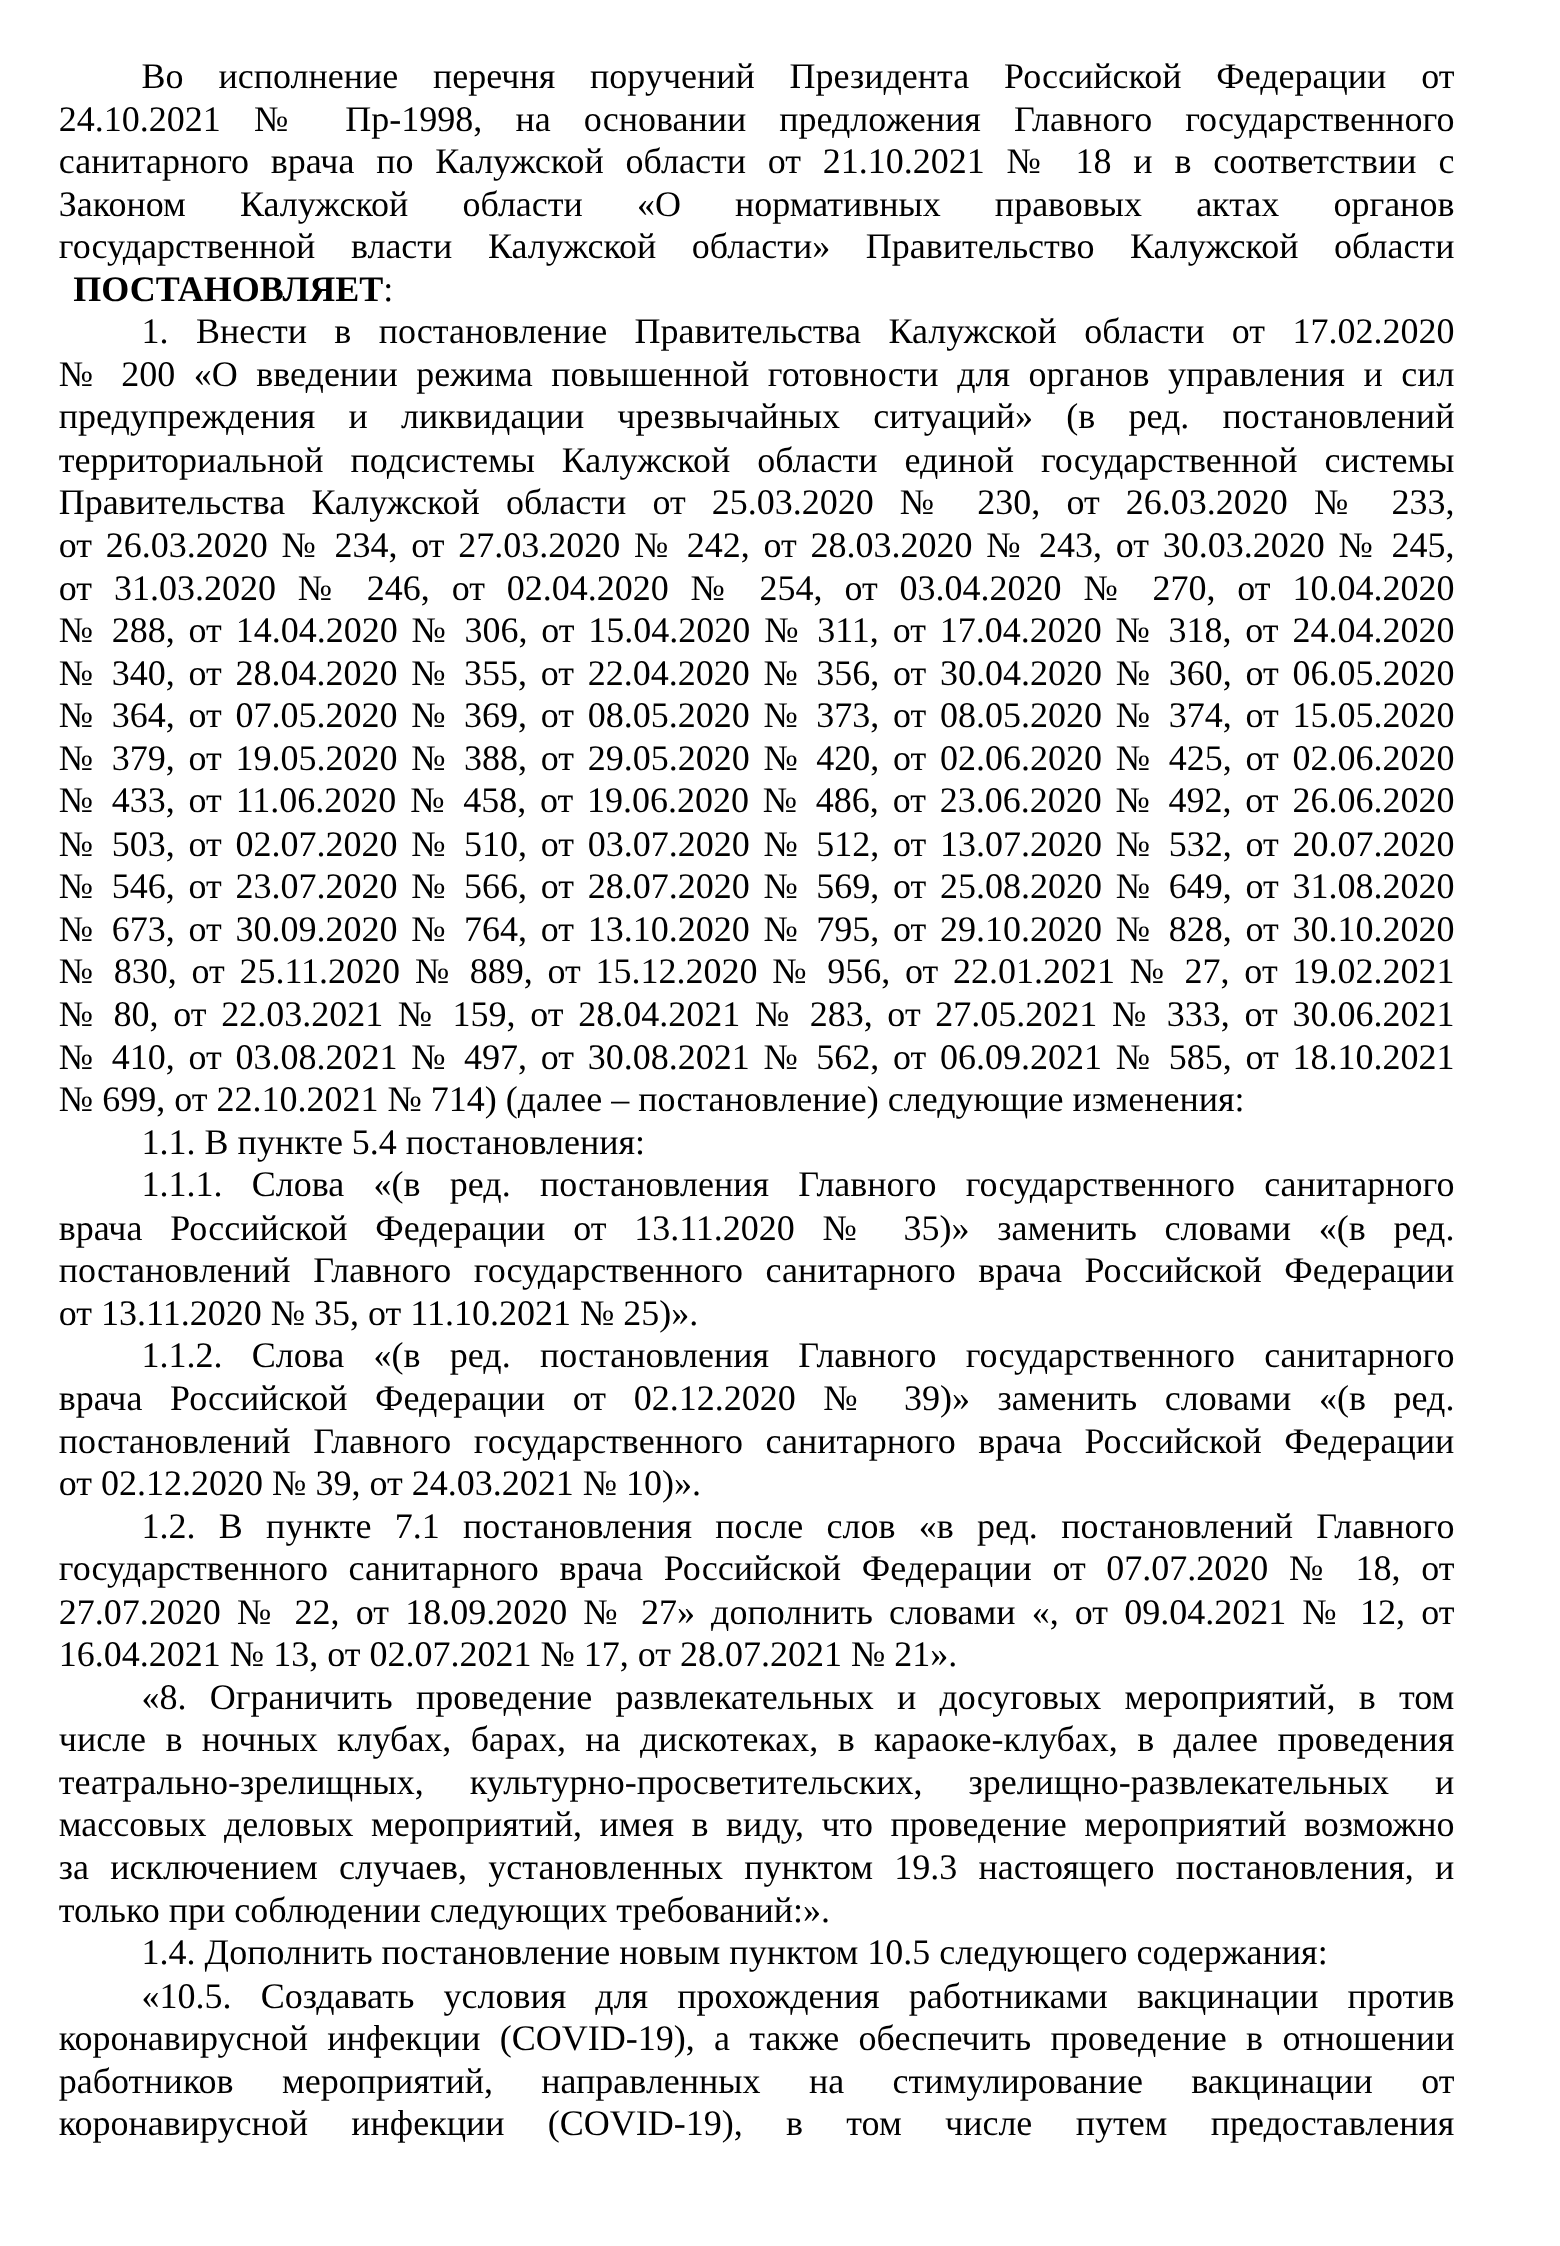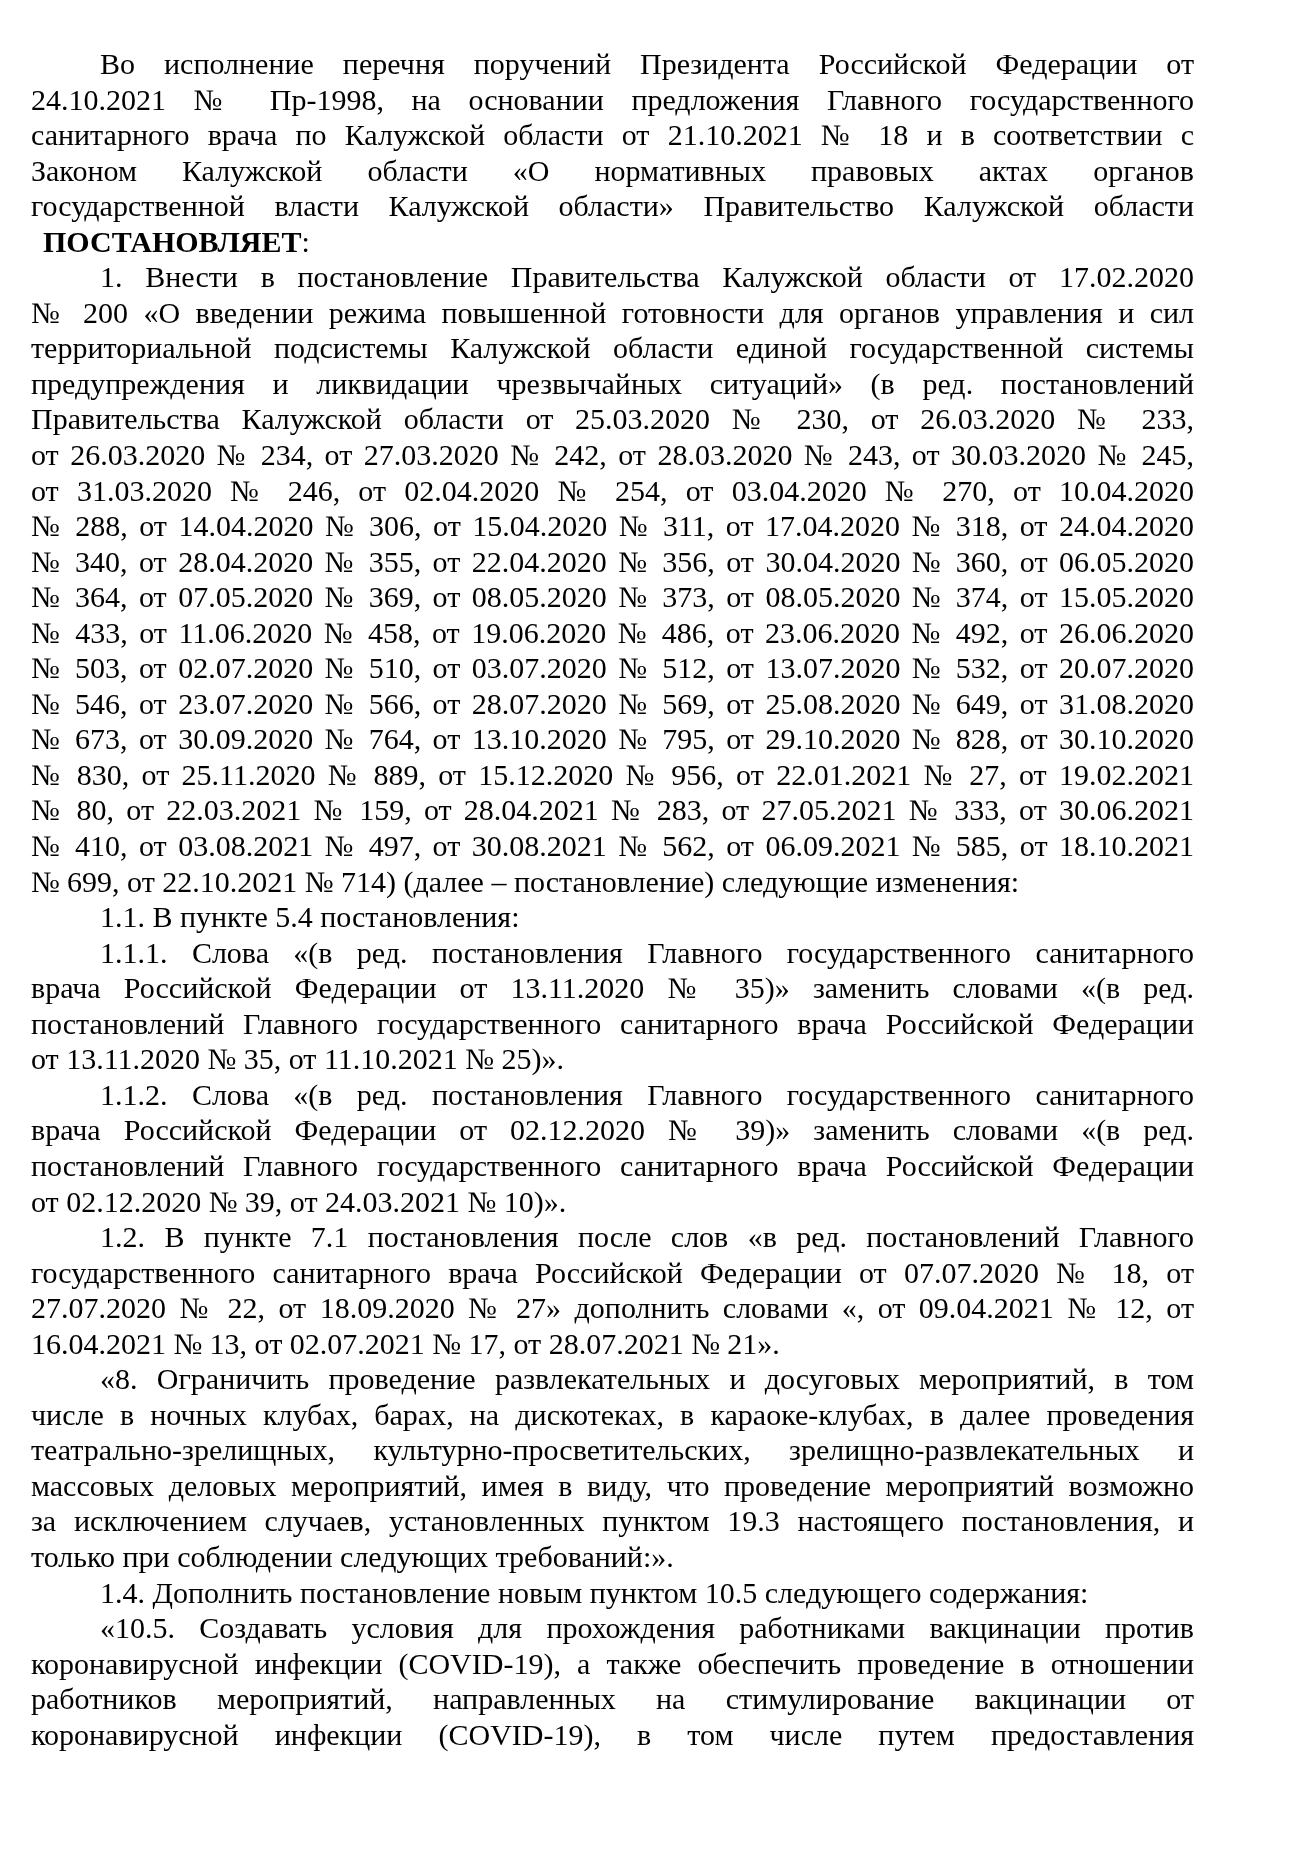--- a/index.html
+++ b/index.html
@@ -8,21 +8,21 @@
     background: #ffffff;
   }
   body {
     width: 1300px;
     height: 1872px;
     overflow: hidden;
     position: relative;
   }
   .page {
     position: absolute;
-    left: 31px;
+    left: 49px;
     top: 46px;
     width: 1163px;
     font-family: "Liberation Serif", "DejaVu Serif", serif;
     font-size: 30px;
     color: #000000;
   }
   .para {
     margin: 0;
     padding: 0;
   }
@@ -88,42 +88,45 @@
   </div>
 
   <div class="para">
     <div class="line justify indent">
         <span class="txt">1. Внести в постановление Правительства Калужской области от 17.02.2020</span>
       </div>
     <div class="line justify">
         <span class="txt">№ 200 «О введении режима повышенной готовности для органов управления и сил</span>
       </div>
     <div class="line justify">
+        <span class="txt">предупреждения и ликвидации чрезвычайных ситуаций» (в ред. постановлений</span>
+      </div>
+    <div class="line justify">
         <span class="txt">территориальной подсистемы Калужской области единой государственной системы</span>
       </div>
     <div class="line justify">
-        <span class="txt">предупреждения и ликвидации чрезвычайных ситуаций» (в ред. постановлений</span>
-      </div>
-    <div class="line justify">
         <span class="txt">Правительства Калужской области от 25.03.2020 № 230, от 26.03.2020 № 233,</span>
       </div>
     <div class="line justify">
         <span class="txt">от 26.03.2020 № 234, от 27.03.2020 № 242, от 28.03.2020 № 243, от 30.03.2020 № 245,</span>
       </div>
     <div class="line justify">
         <span class="txt">от 31.03.2020 № 246, от 02.04.2020 № 254, от 03.04.2020 № 270, от 10.04.2020</span>
       </div>
     <div class="line justify">
         <span class="txt">№ 288, от 14.04.2020 № 306, от 15.04.2020 № 311, от 17.04.2020 № 318, от 24.04.2020</span>
       </div>
     <div class="line justify">
         <span class="txt">№ 340, от 28.04.2020 № 355, от 22.04.2020 № 356, от 30.04.2020 № 360, от 06.05.2020</span>
       </div>
     <div class="line justify">
         <span class="txt">№ 364, от 07.05.2020 № 369, от 08.05.2020 № 373, от 08.05.2020 № 374, от 15.05.2020</span>
+      </div>
+    <div class="line justify">
+        <span class="txt">№ 379, от 19.05.2020 № 388, от 29.05.2020 № 420, от 02.06.2020 № 425, от 02.06.2020</span>
       </div>
     <div class="line justify">
         <span class="txt">№ 433, от 11.06.2020 № 458, от 19.06.2020 № 486, от 23.06.2020 № 492, от 26.06.2020</span>
       </div>
     <div class="line justify">
         <span class="txt">№ 503, от 02.07.2020 № 510, от 03.07.2020 № 512, от 13.07.2020 № 532, от 20.07.2020</span>
       </div>
     <div class="line justify">
         <span class="txt">№ 546, от 23.07.2020 № 566, от 28.07.2020 № 569, от 25.08.2020 № 649, от 31.08.2020</span>
       </div>

